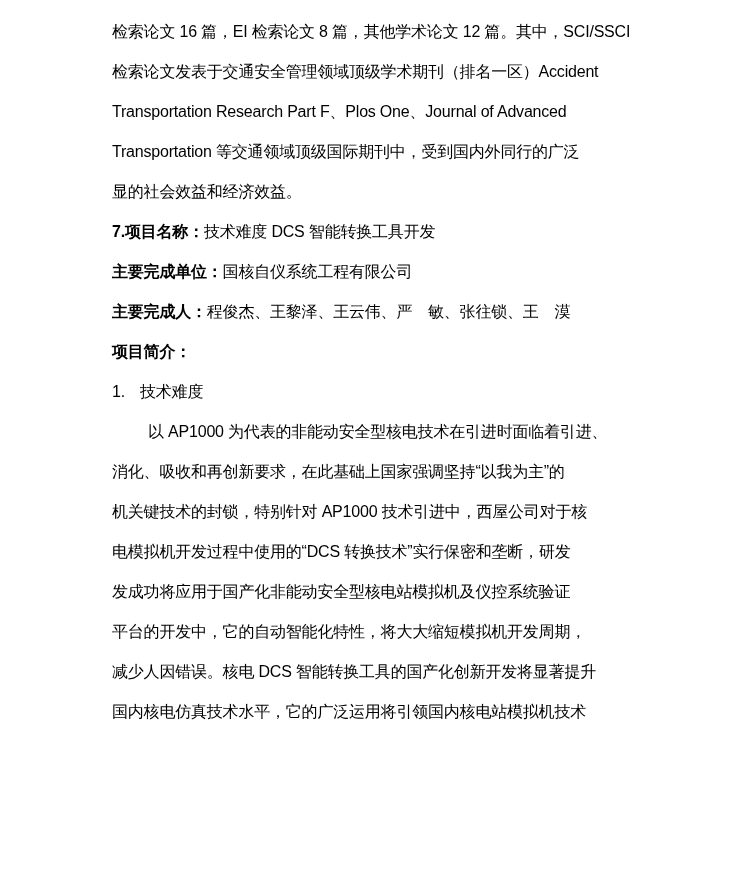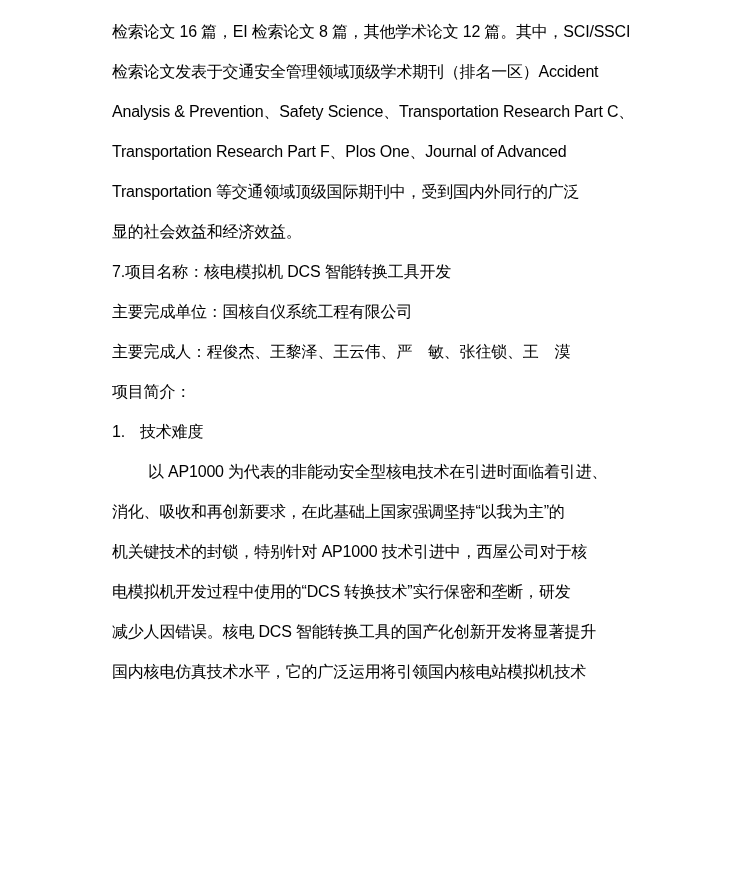--- a/index.html
+++ b/index.html
@@ -22,56 +22,57 @@
     width: 540px;
   }
   .ln {
     height: 40px;
     line-height: 40px;
     font-size: 16px;
     white-space: nowrap;
     letter-spacing: -0.2px;
   }
   .lbl {
-    font-weight: normal;
+    font-weight: bold;
     margin-top: 8px;
   }
   .indent-first {
     padding-left: 36px;
   }
   .num {
     display: inline-block;
     min-width: 16px;
     margin-right: 12px;
   }
 </style>
 </head>
 <body>
 
 <div class="page">
   <div class="content">
 
     <div class="ln">检索论文 16 篇，EI 检索论文 8 篇，其他学术论文 12 篇。其中，SCI/SSCI</div>
     <div class="ln">检索论文发表于交通安全管理领域顶级学术期刊（排名一区）Accident</div>
-    <div class="ln">Analysis &amp; Prevention、Safety Science、Transportation Research Part C、</div>
     <div class="ln">Transportation Research Part F、Plos One、Journal of Advanced</div>
     <div class="ln">Transportation 等交通领域顶级国际期刊中，受到国内外同行的广泛</div>
     <div class="ln">显的社会效益和经济效益。</div>
 
-    <div class="ln"><span class="lbl">7.项目名称：</span><span>核电模拟机 DCS 智能转换工具开发</span></div>
+    <div class="ln"><span class="lbl">7.项目名称：</span><span>技术难度 DCS 智能转换工具开发</span></div>
 
     <div class="ln"><span class="lbl">主要完成单位：</span><span>国核自仪系统工程有限公司</span></div>
 
     <div class="ln"><span class="lbl">主要完成人：</span><span>程俊杰、王黎泽、王云伟、严　敏、张往锁、王　漠</span></div>
 
     <div class="ln"><span class="lbl">项目简介：</span></div>
 
     <div class="ln"><span class="num">1.</span><span>技术难度</span></div>
 
     <div class="ln indent-first">以 AP1000 为代表的非能动安全型核电技术在引进时面临着引进、</div>
     <div class="ln">消化、吸收和再创新要求，在此基础上国家强调坚持“以我为主”的</div>
     <div class="ln">机关键技术的封锁，特别针对 AP1000 技术引进中，西屋公司对于核</div>
     <div class="ln">电模拟机开发过程中使用的“DCS 转换技术”实行保密和垄断，研发</div>
+    <div class="ln">发成功将应用于国产化非能动安全型核电站模拟机及仪控系统验证</div>
+    <div class="ln">平台的开发中，它的自动智能化特性，将大大缩短模拟机开发周期，</div>
     <div class="ln">减少人因错误。核电 DCS 智能转换工具的国产化创新开发将显著提升</div>
     <div class="ln">国内核电仿真技术水平，它的广泛运用将引领国内核电站模拟机技术</div>
 
   </div>
 </div>
 
 </body></html>

